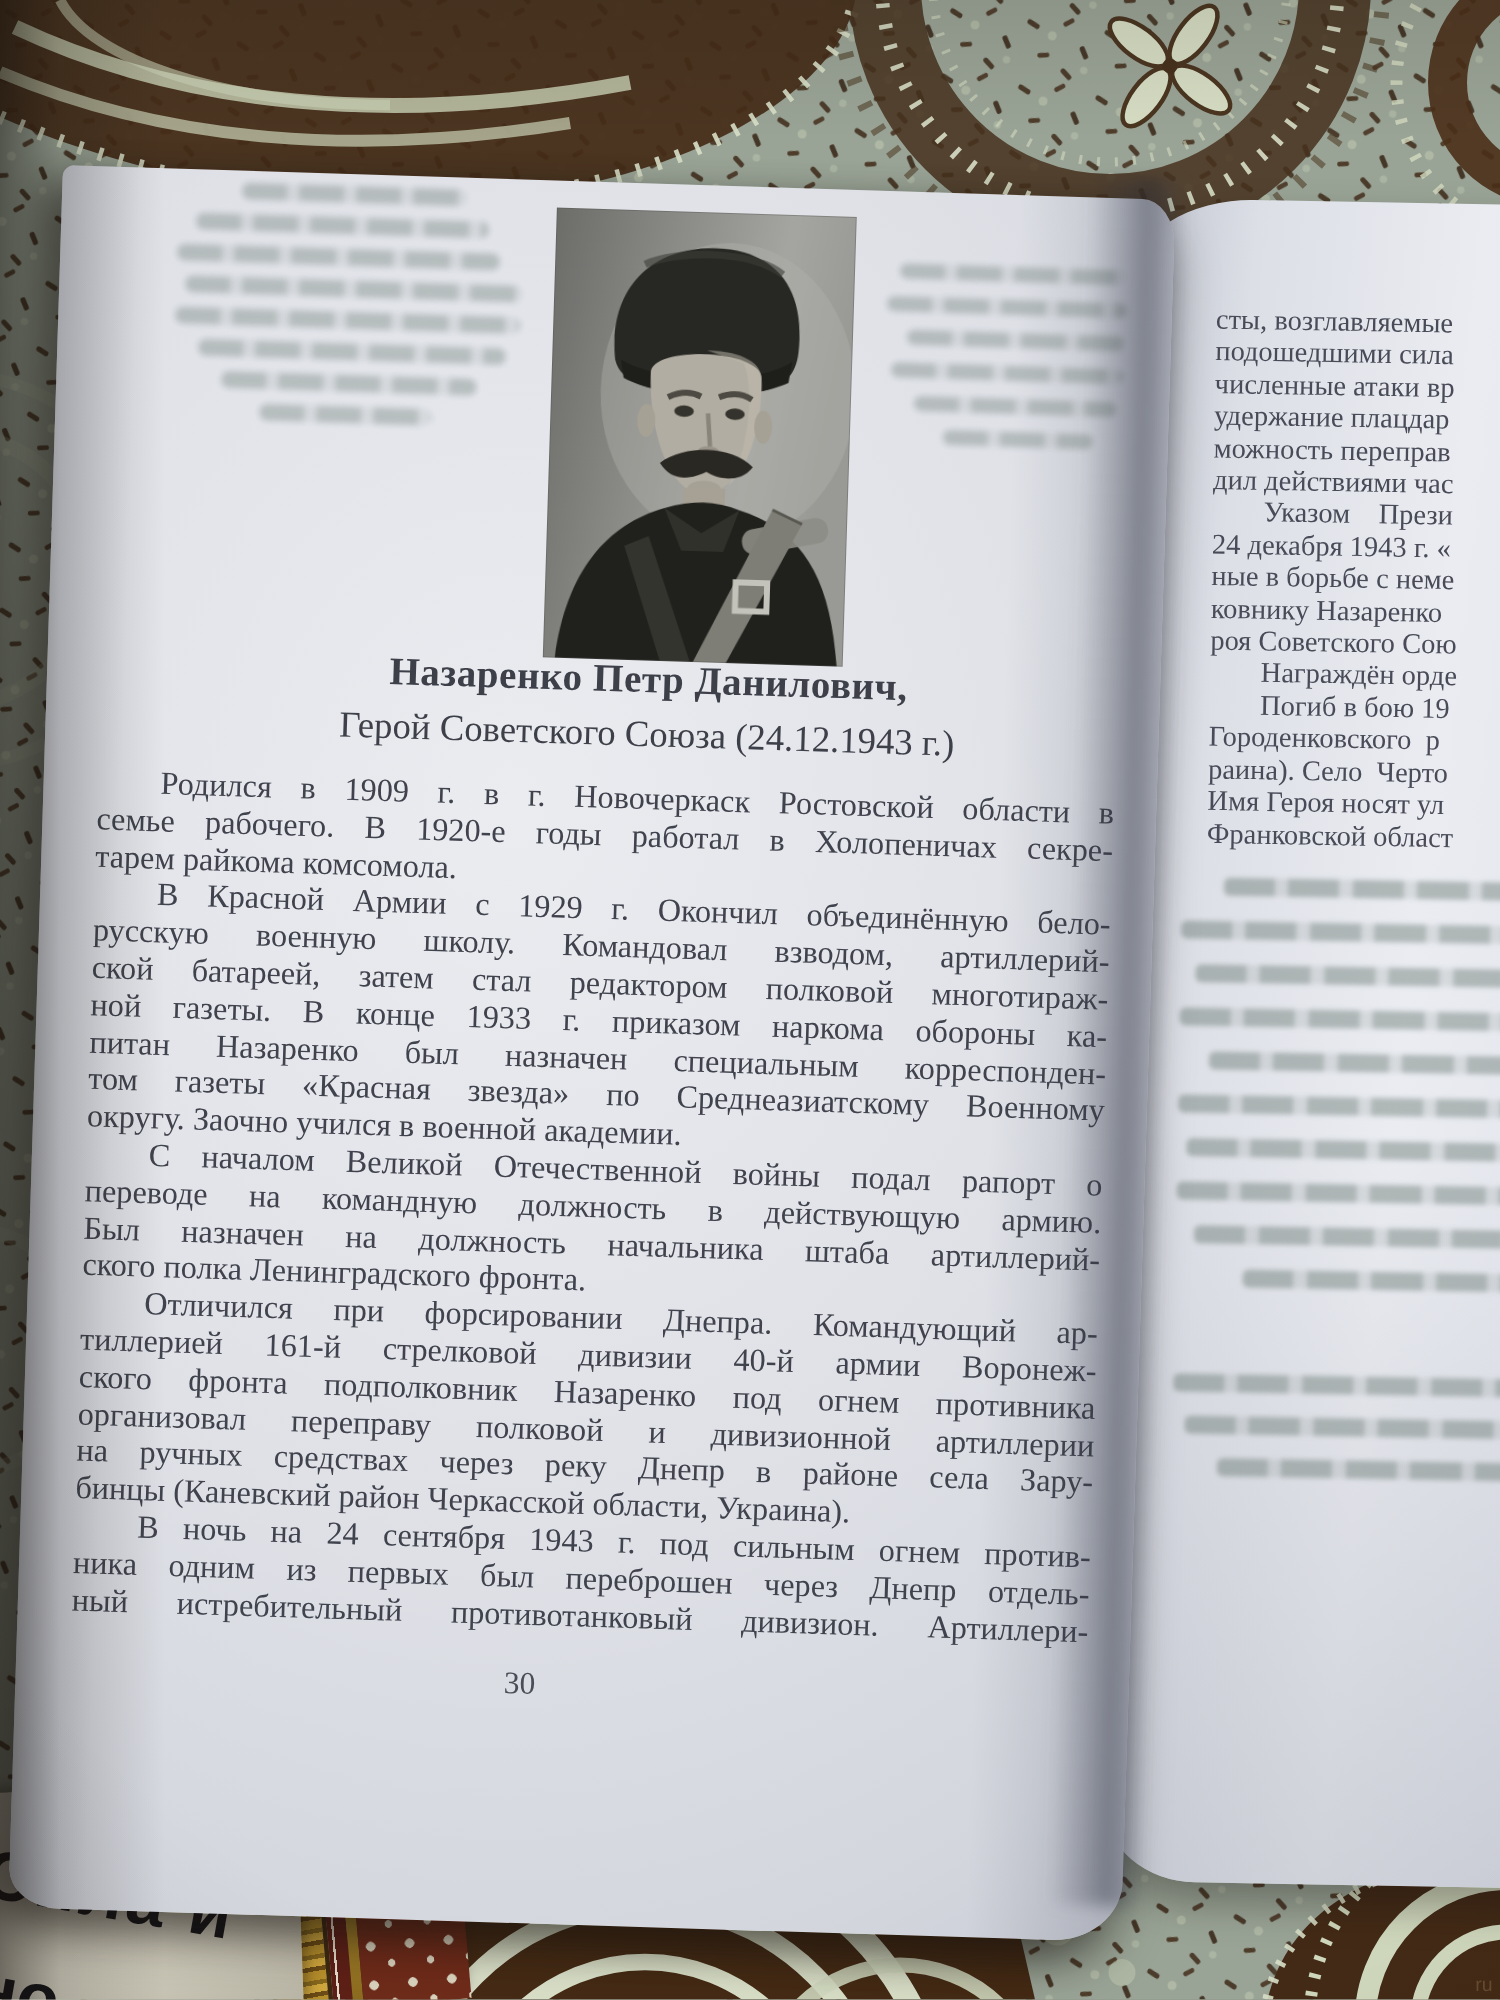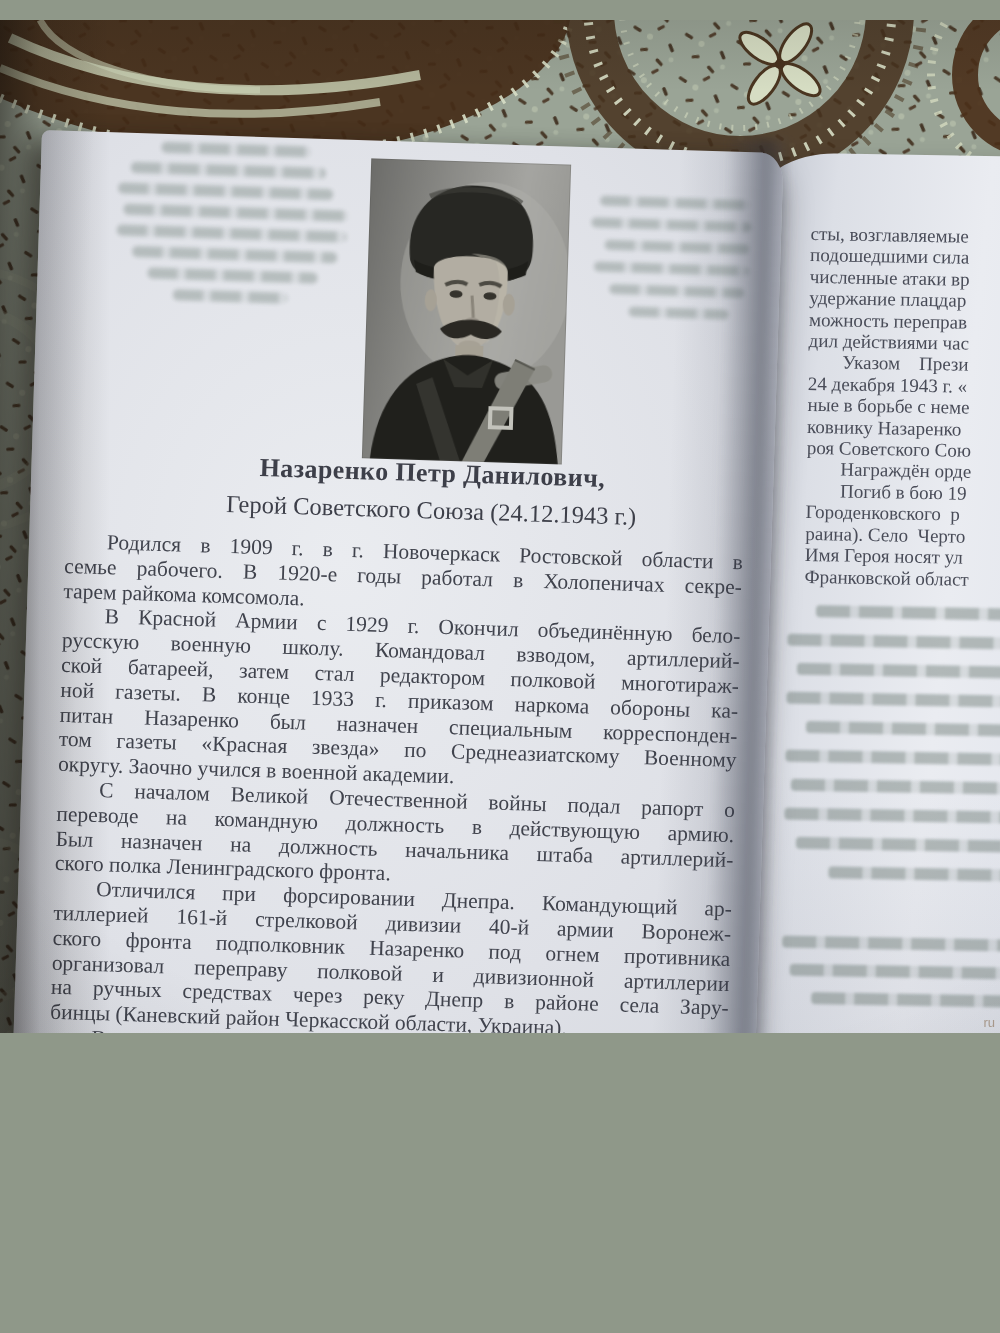--- a/index.html
+++ b/index.html
@@ -1,16 +1,16 @@
 <!DOCTYPE html>
 <html><head>
 <meta charset="utf-8">
 <style>
   html,body{margin:0;padding:0;width:1000px;height:1333px;overflow:hidden;background:#8f9889;}
-  .stage{position:relative;width:1000px;height:1013px;overflow:hidden;font-family:"Liberation Serif",serif;margin-top:20px;}
+  .stage{position:relative;width:1000px;height:1333px;overflow:hidden;font-family:"Liberation Serif",serif;}
   .stage *{box-sizing:border-box;}
   .fabric{position:absolute;left:0;top:0;width:1000px;height:1333px;z-index:0;}
 
   
   .page{position:absolute;z-index:5;}
   .page-left{
     left:42px;top:110px;width:742px;height:1162px;
     transform:rotate(1.8deg);transform-origin:top left;
     background:radial-gradient(120% 90% at 42% 36%, #eaecf0 0%, #dfe1e7 45%, #d3d6dd 75%, #c1c4ce 100%);
     border-radius:8px 22px 46px 34px / 8px 30px 40px 26px;

